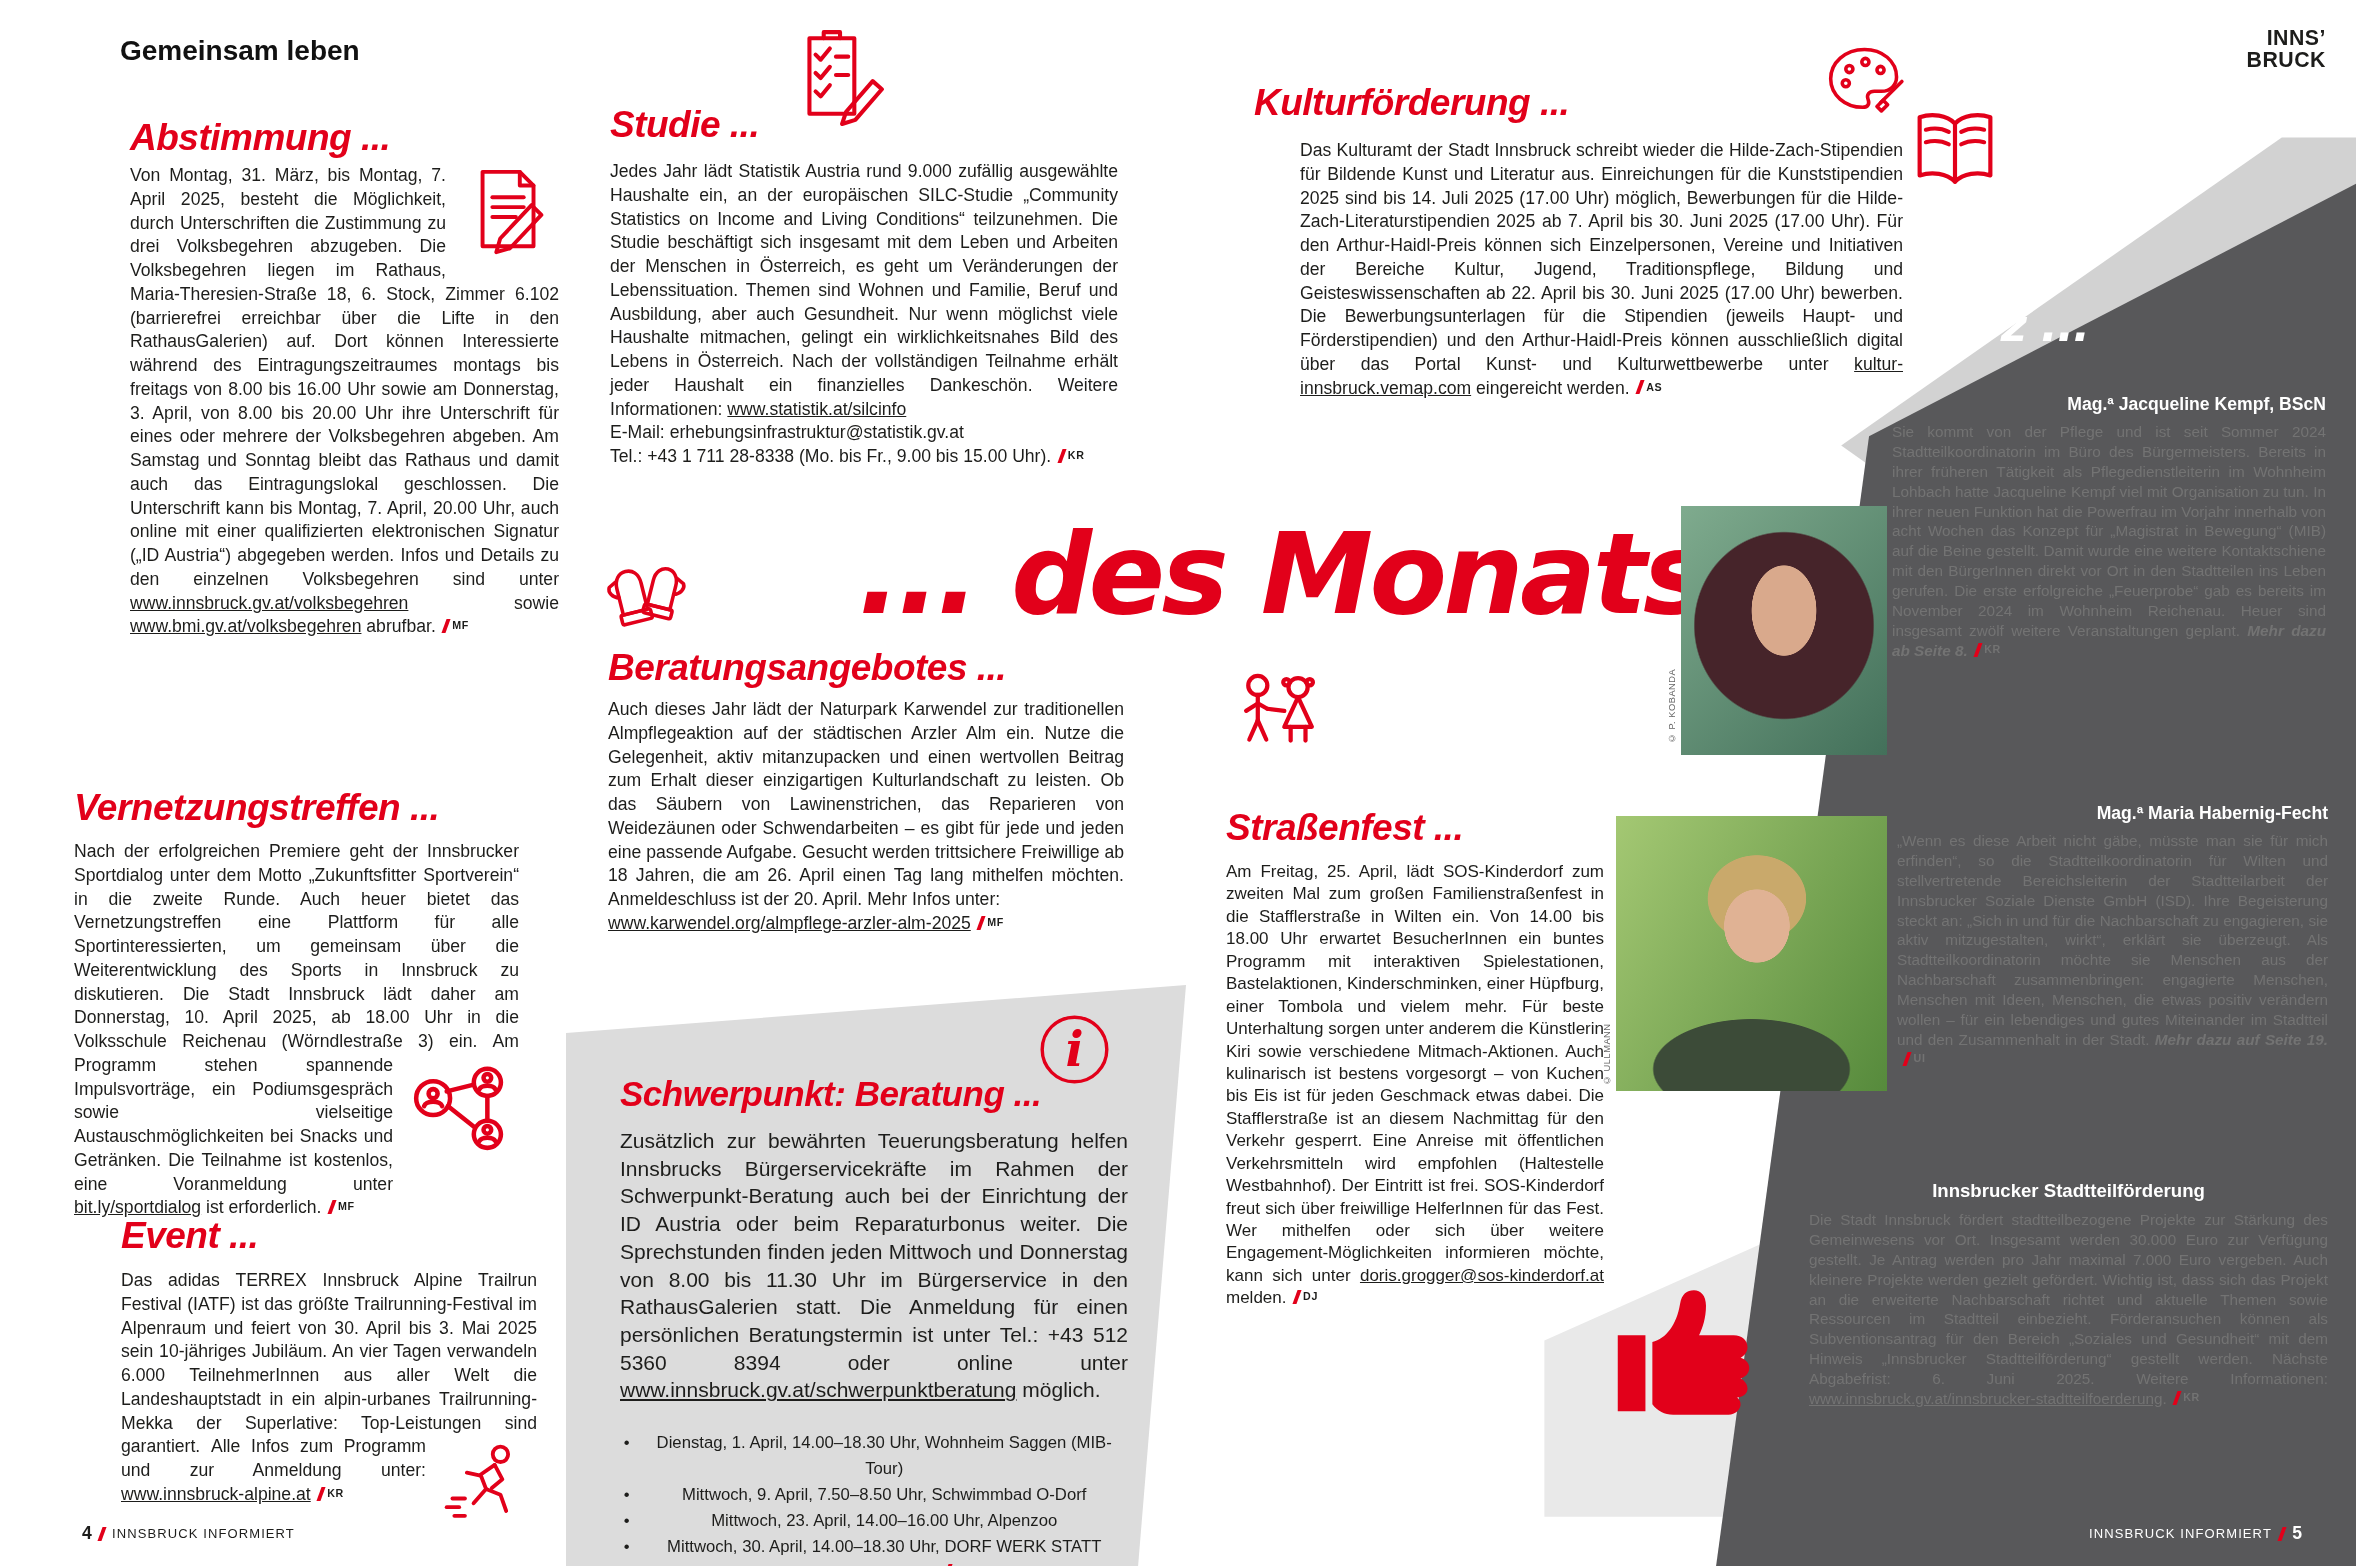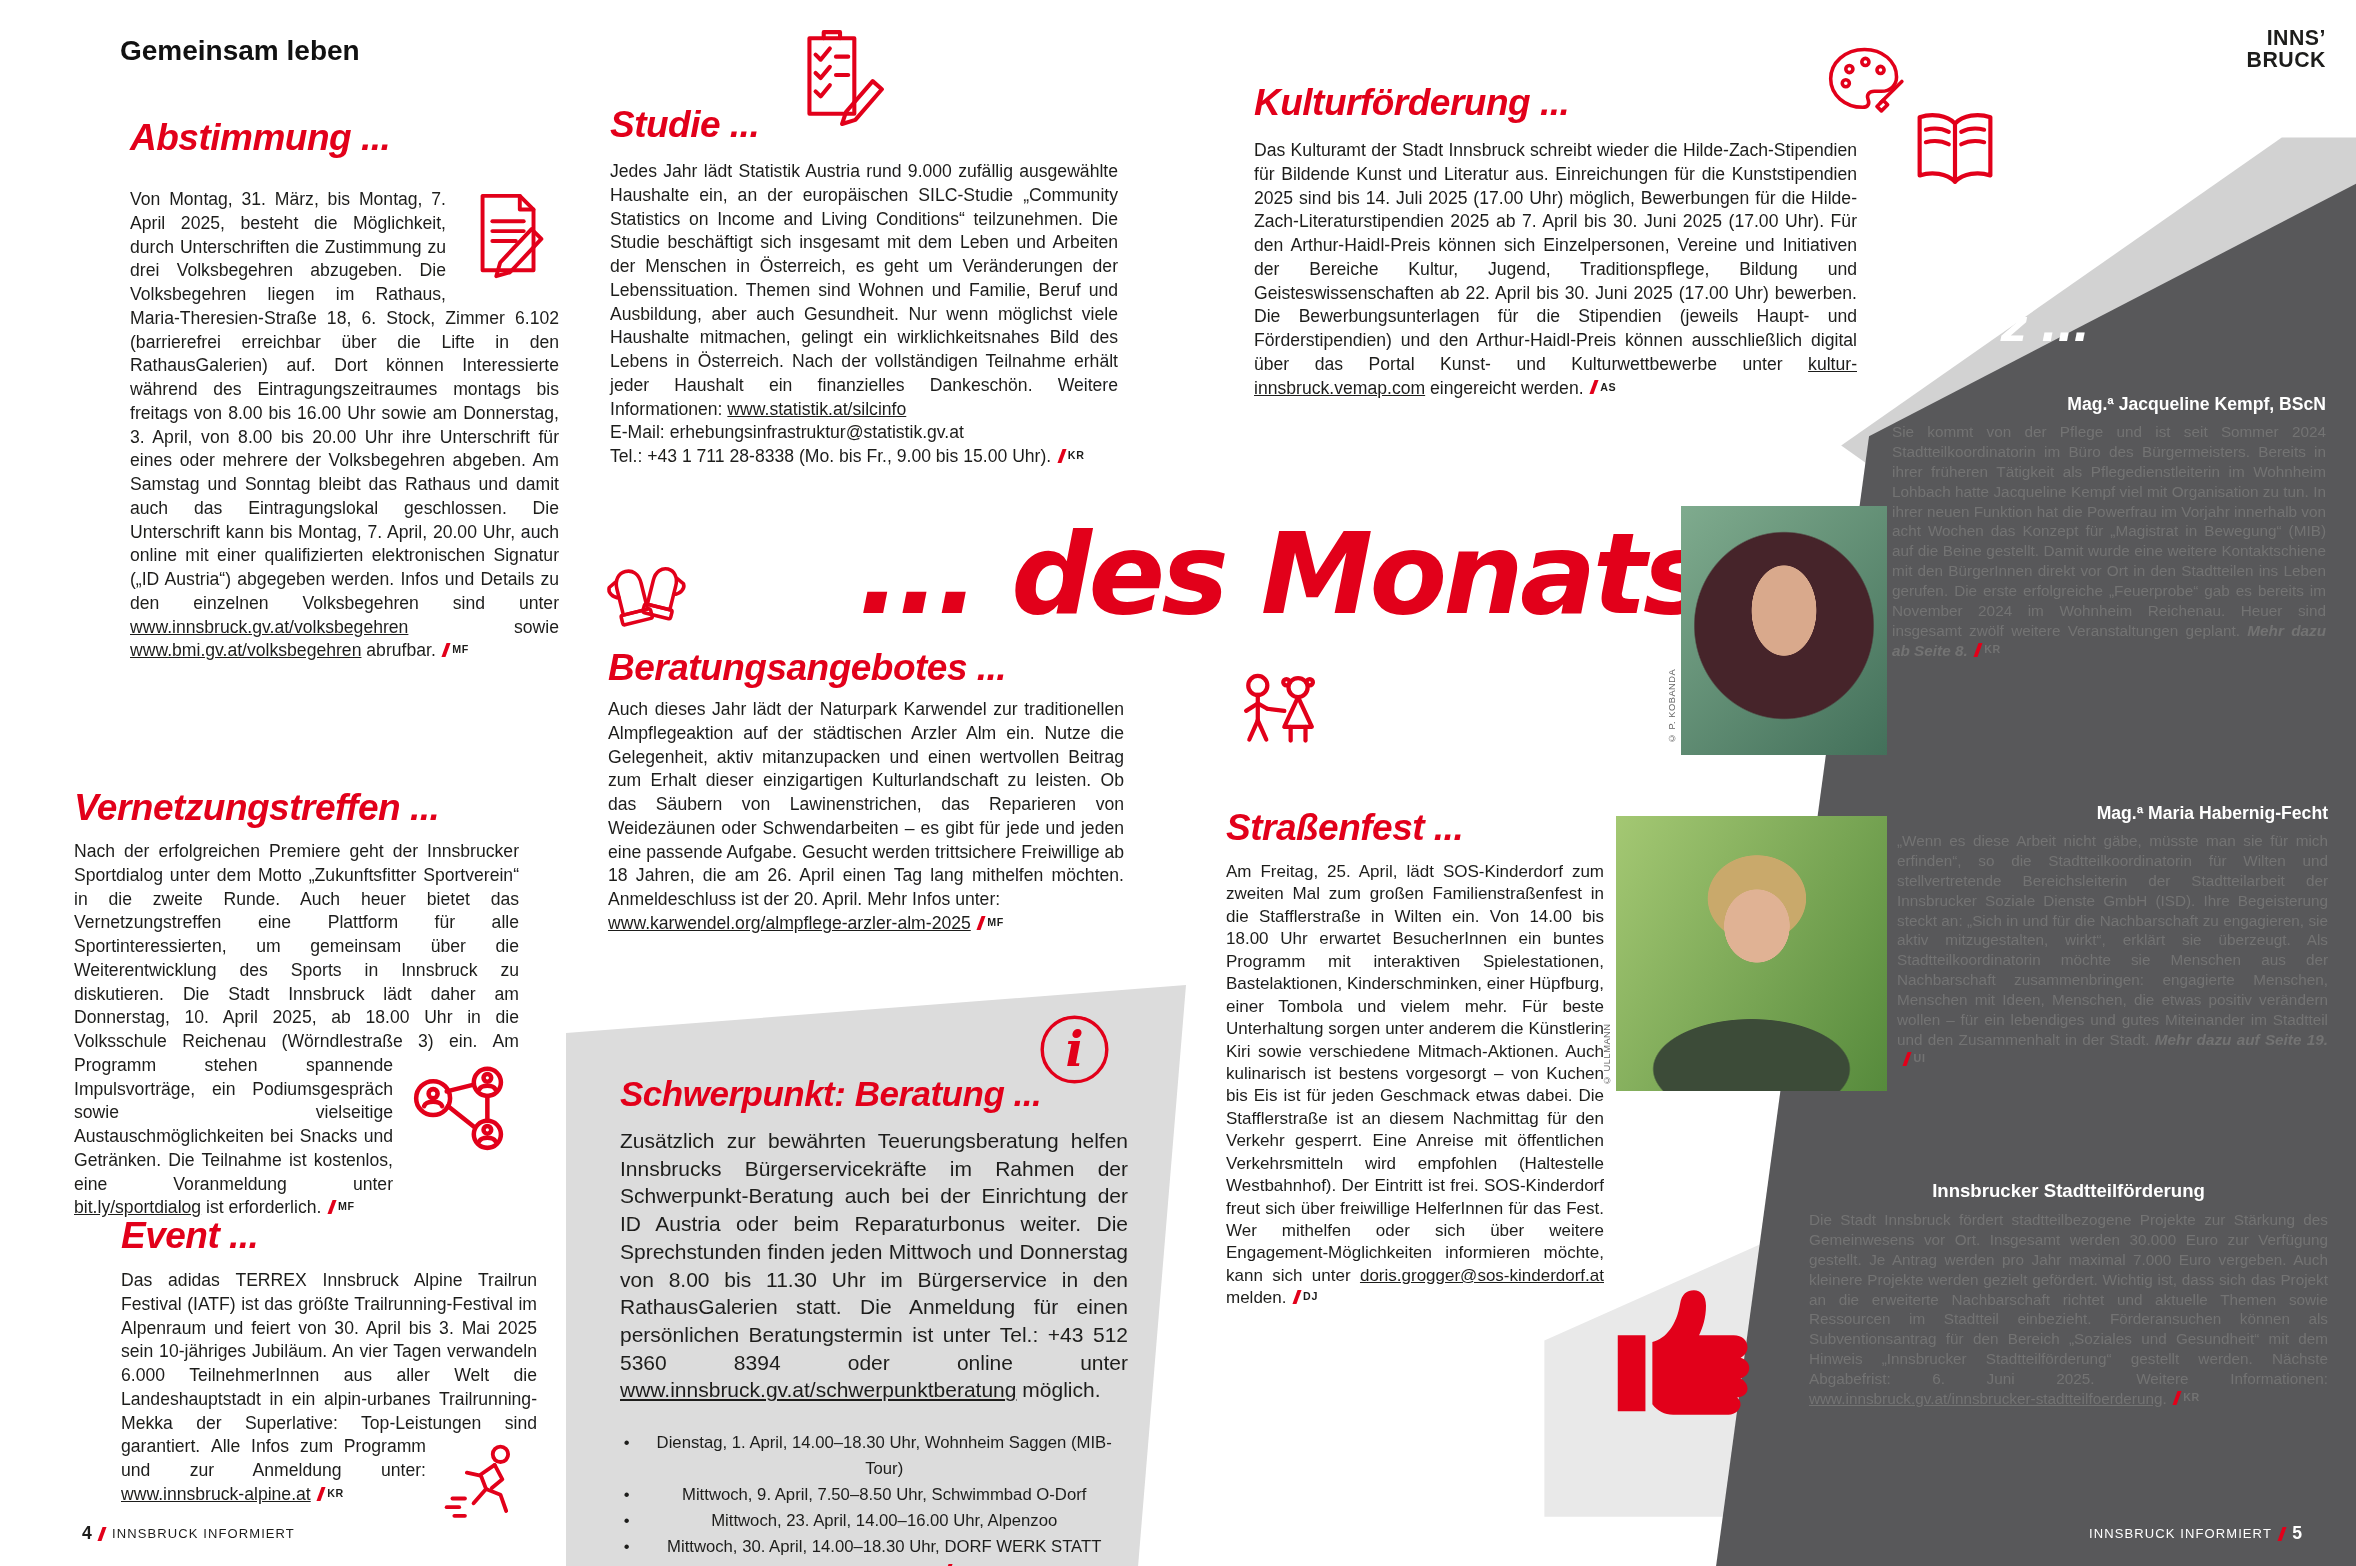--- a/index.html
+++ b/index.html
@@ -69,21 +69,21 @@
   <polygon points="2015,470 2540,198 2540,1689 1850,1689" fill="#58585a"></polygon>
 </svg>
 
 <div class="abs kicker z2" style="left:82px;top:35px">Gemeinsam leben</div>
 <div class="abs logo z2" style="left:2217px;top:28px;width:109px">
   <div>INNS’</div>
   <div>BRUCK</div>
 </div>
 
 <h2 class="abs red z2" style="left:130px;top:117px">Abstimmung ...</h2>
-<p class="abs body-text z2" style="left:130px;top:188px;width:429px">
+<p class="abs body-text z2" style="left:130px;top:164px;width:429px">
   <span class="ficon" style="width:98px;height:98px;margin:0 0 9.3px 15px">
     <svg viewBox="0 0 100 100">
         <g class="lineicon">
       <path d="M22 8 h38 l14 14 v62 h-52 z"></path>
           <path d="M60 8 v14 h14"></path>
       <line x1="32" y1="34" x2="64" y2="34"></line>
           <line x1="32" y1="44" x2="64" y2="44"></line>
           <line x1="32" y1="54" x2="56" y2="54"></line>
       <path d="M40 76 L72 42 l10 10 L50 86 l-14 4 z"></path>
     </g>
@@ -217,21 +217,21 @@
     <path d="M50 24 c-8 -8 -22 -10 -34 -6 v56 c12 -4 26 -2 34 6 c8 -8 22 -10 34 -6 v-56 c-12 -4 -26 -2 -34 6 z"></path>
     <path d="M50 24 v56"></path>
     <path d="M22 30 c8 -2 16 -1 22 2"></path>
         <path d="M22 42 c8 -2 16 -1 22 2"></path>
     <path d="M78 30 c-8 -2 -16 -1 -22 2"></path>
         <path d="M78 42 c-8 -2 -16 -1 -22 2"></path>
   </g>
     </svg>
 </div>
 <h2 class="abs red z2" style="left:1254px;top:82px">Kulturförderung ...</h2>
-<p class="abs body-text z2" style="left:1254px;top:139px;width:603px">
+<p class="abs body-text z2" style="left:1300px;top:139px;width:603px">
   <span>Das Kulturamt der Stadt Innsbruck schreibt wieder die Hilde-Zach-Stipendien für Bildende Kunst und Literatur aus. Einreichungen für die Kunststipendien 2025 sind bis 14. Juli 2025 (17.00 Uhr) möglich, Bewerbungen für die Hilde-Zach-Literaturstipendien 2025 ab 7. April bis 30. Juni 2025 (17.00 Uhr). Für den Arthur-Haidl-Preis können sich Einzelpersonen, Vereine und Initiativen der Bereiche Kultur, Jugend, Traditionspflege, Bildung und Geisteswissenschaften ab 22. April bis 30. Juni 2025 (17.00 Uhr) bewerben. Die Bewerbungsunterlagen für die Stipendien (jeweils Haupt- und Förderstipendien) und den Arthur-Haidl-Preis können ausschließlich digital über das Portal Kunst- und Kulturwettbewerbe unter </span><span class="u">kultur-innsbruck.vemap.com</span><span> eingereicht werden.</span><span class="endmark"></span><span class="initials">AS</span>
 </p>
 
 <div class="abs icon z2" style="left:1226px;top:660px;width:106px;height:106px">
   <svg viewBox="0 0 100 100">
       <g class="lineicon">
     <circle cx="30" cy="24" r="9"></circle>
     <path d="M30 33 v24"></path>
         <path d="M30 41 l-11 7"></path>
         <path d="M30 41 l9 5"></path>

